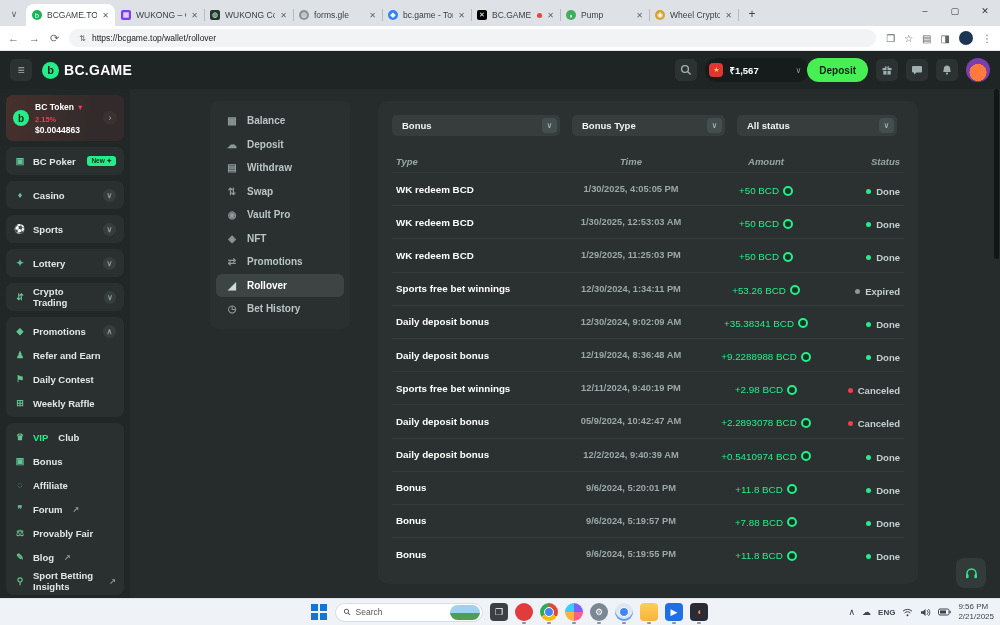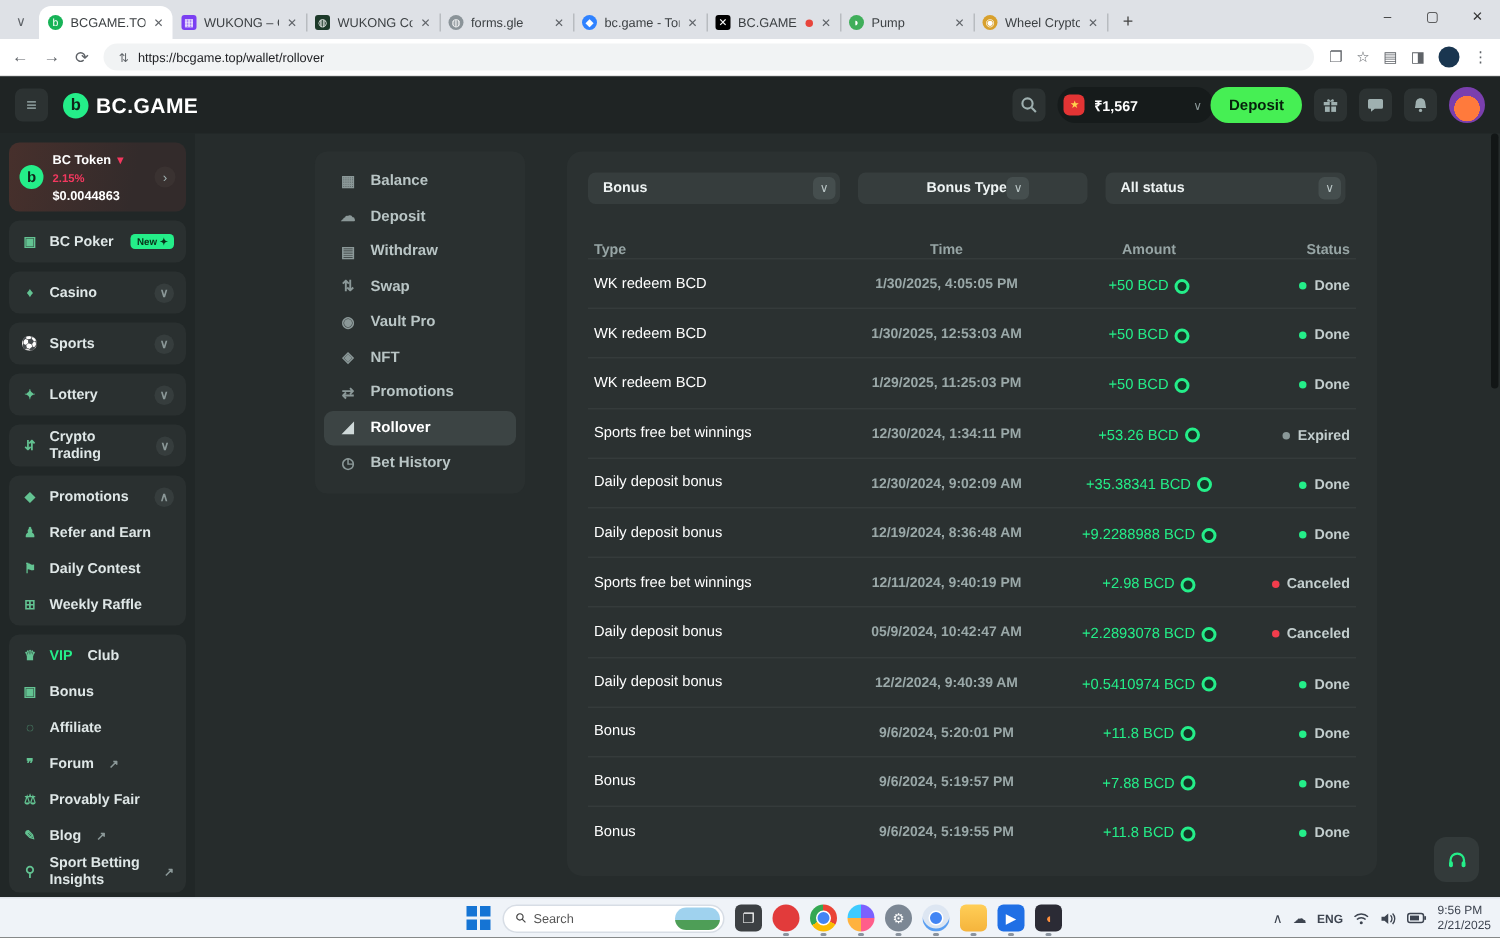--- a/index.html
+++ b/index.html
@@ -83,27 +83,27 @@
   .wn-item.active .s-ic { color:#cfd9d9; }
 
   
   .content { width:540px; background:#2b3131; border-radius:10px; padding:14px; flex:none; }
   .filters { display:flex; gap:12px; }
   .filter-box { height:21px; background:#363d3d; border-radius:5px; display:flex; align-items:center; justify-content:space-between;
     padding:0 3px 0 10px; cursor:pointer; }
   .filter-box .f-label { color:#eef3f3; font-size:9.5px; font-weight:bold; }
   .filter-box .f-chev { width:15px; height:15px; border-radius:4px; background:#454e4e; color:#b9c5c5; font-size:8px;
     display:flex; align-items:center; justify-content:center; }
-  .f-w1{ width:168px; } .f-w2{ width:153px;justify-content:center; } .f-w3{ width:160px; }
+  .f-w1{ width:168px; } .f-w2{ width:153px; } .f-w3{ width:160px; }
 
   .tbl { margin-top:14px; }
-  .tbl-head { display:flex; height:22px; align-items:flex-end; color:#97a5a5; font-size:9.5px; font-weight:bold; padding:0 4px; }
+  .tbl-head { display:flex; height:22px; align-items:center; color:#97a5a5; font-size:9.5px; font-weight:bold; padding:0 4px;font-style:italic; }
   .tbl-row { display:flex; height:33.2px; align-items:center; padding:0 4px; border-top:1px solid rgba(255,255,255,0.05); }
   .c-type { width:160px; } .c-time { width:150px; text-align:center; } .c-amt { width:120px; text-align:center; } .c-status { flex:1; text-align:right; }
-  .tbl-row .c-type { color:#fff; font-size:9.8px; font-weight:normal; }
+  .tbl-row .c-type { color:#fff; font-size:9.8px; font-weight:bold; }
   .tbl-row .c-time { color:#9aa8a8; font-size:9.3px; font-weight:bold; }
   .amt-wrap { display:inline-flex; align-items:center; gap:4px; }
   .tbl-row .amt { color:#24ee89; font-size:9.8px; font-weight:normal; }
   .coin { width:10px; height:10px; border-radius:50%; border:2px solid #24ee89; background:#143425; display:inline-block; flex:none; }
   .status-wrap { display:inline-flex; align-items:center; gap:5px; }
   .dot { width:5px; height:5px; border-radius:50%; display:inline-block; }
   .status-txt { color:#c3cece; font-size:9.5px; font-weight:bold; }
 
   .support-fab { position:absolute; right:14px; bottom:10px; width:30px; height:30px; border-radius:8px; background:#333a3a;
     display:flex; align-items:center; justify-content:center; cursor:pointer; }

